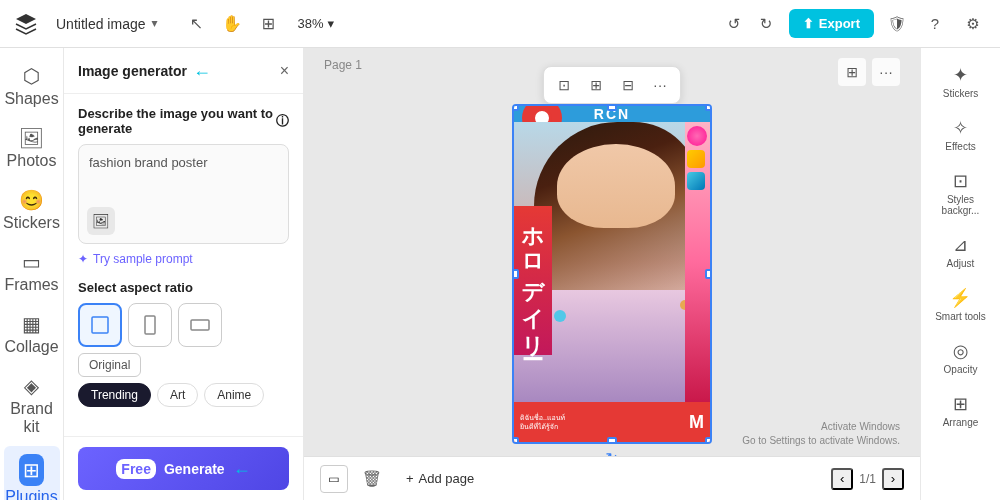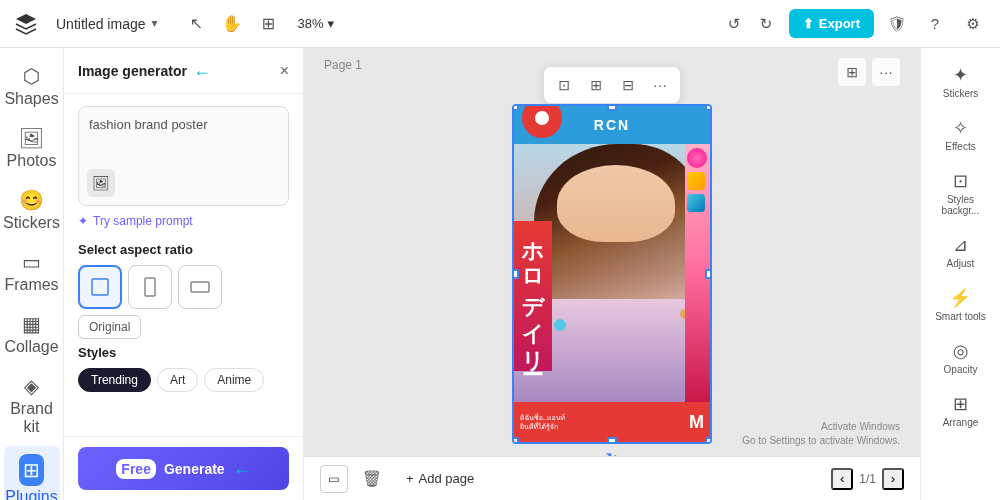--- a/index.html
+++ b/index.html
@@ -64,21 +64,21 @@
     .page-label { position: absolute; top: 10px; left: 20px; font-size: 12px; color: #888; }
 
     .canvas-content { position: relative; }
     .image-toolbar { position: absolute; top: -38px; left: 50%; transform: translateX(-50%); background: #fff; border: 1px solid #ddd; border-radius: 8px; display: flex; gap: 4px; padding: 4px 6px; box-shadow: 0 2px 8px rgba(0,0,0,0.12); }
     .img-tool-btn { width: 28px; height: 28px; display: flex; align-items: center; justify-content: center; border-radius: 4px; cursor: pointer; color: #555; border: none; background: transparent; font-size: 14px; }
 
     .canvas-image-wrapper { width: 200px; height: 340px; border: 2px solid #3b82f6; border-radius: 4px; overflow: hidden; position: relative; background: #fff; }
 
     
     .fashion-poster { width: 100%; height: 100%; background: linear-gradient(135deg, #e8f4f8, #fce4ec); display: flex; flex-direction: column; overflow: hidden; position: relative; }
-    .poster-top { background: #2d9cdb; height: 38px; display: flex; align-items: center; justify-content: center; position: relative; }
+    .poster-top { background: #2d9cdb; height: 16px; display: flex; align-items: center; justify-content: center; position: relative; }
     .poster-rcn { color: #fff; font-size: 14px; font-weight: 900; letter-spacing: 2px; }
     .poster-red-circle { width: 40px; height: 40px; background: #e53935; border-radius: 50%; position: absolute; left: 8px; top: -8px; display: flex; align-items: center; justify-content: center; }
     .poster-red-circle-inner { width: 20px; height: 20px; background: #fff; border-radius: 50%; border: 3px solid #e53935; }
     .poster-main { flex: 1; position: relative; overflow: hidden; }
     .poster-text-overlay { position: absolute; left: 0; top: 30%; writing-mode: vertical-rl; color: #fff; font-size: 22px; font-weight: 900; background: linear-gradient(180deg, #e53935, #c2185b); padding: 6px 4px; letter-spacing: 2px; }
     .poster-bottom-strip { background: #e53935; height: 40px; display: flex; align-items: center; justify-content: space-between; padding: 0 6px; }
     .poster-right-strip { position: absolute; right: 0; top: 0; bottom: 0; width: 25px; background: linear-gradient(180deg, #ffb3c6, #ff6b9d, #c9184a); display: flex; flex-direction: column; gap: 4px; padding: 4px 2px; }
     .poster-flower { width: 20px; height: 20px; background: radial-gradient(circle, #ff69b4, #ff1493); border-radius: 50%; }
 
     
@@ -196,20 +196,24 @@
     <div class="panel-header">
       <div class="panel-title">
         <span>Image generator</span>
         <span class="arrow-indicator">←</span>
       </div>
       <button class="panel-close">×</button>
     </div>
 
     <div class="panel-body">
 
+      <div class="section-label">
+        <span>Describe the image you want to generate</span>
+        <span>ⓘ</span>
+      </div>
       <div class="prompt-box">
         <span class="prompt-text">fashion brand poster</span>
         <div class="prompt-img-icon">🖼</div>
       </div>
       <div class="sample-prompt">
         <span>✦</span>
         <span>Try sample prompt</span>
       </div>
 
       <div class="aspect-ratio-section">
@@ -230,23 +234,20 @@
           <button class="ratio-btn">
             <svg width="22" height="22" viewBox="0 0 22 22">
                 <rect x="2" y="6" width="18" height="10" rx="1" fill="none" stroke="#888" stroke-width="1.5"></rect>
               </svg>
           </button>
         </div>
         <button class="original-btn">Original</button>
       </div>
 
       <div class="styles-section">
-        <div class="section-label">
-          <span>Styles</span>
-        </div>
         <div class="style-tabs">
           <button class="style-tab active">Trending</button>
           <button class="style-tab">Art</button>
           <button class="style-tab">Anime</button>
         </div>
 
       </div>
     </div>
 
     <div class="generate-btn-area">

